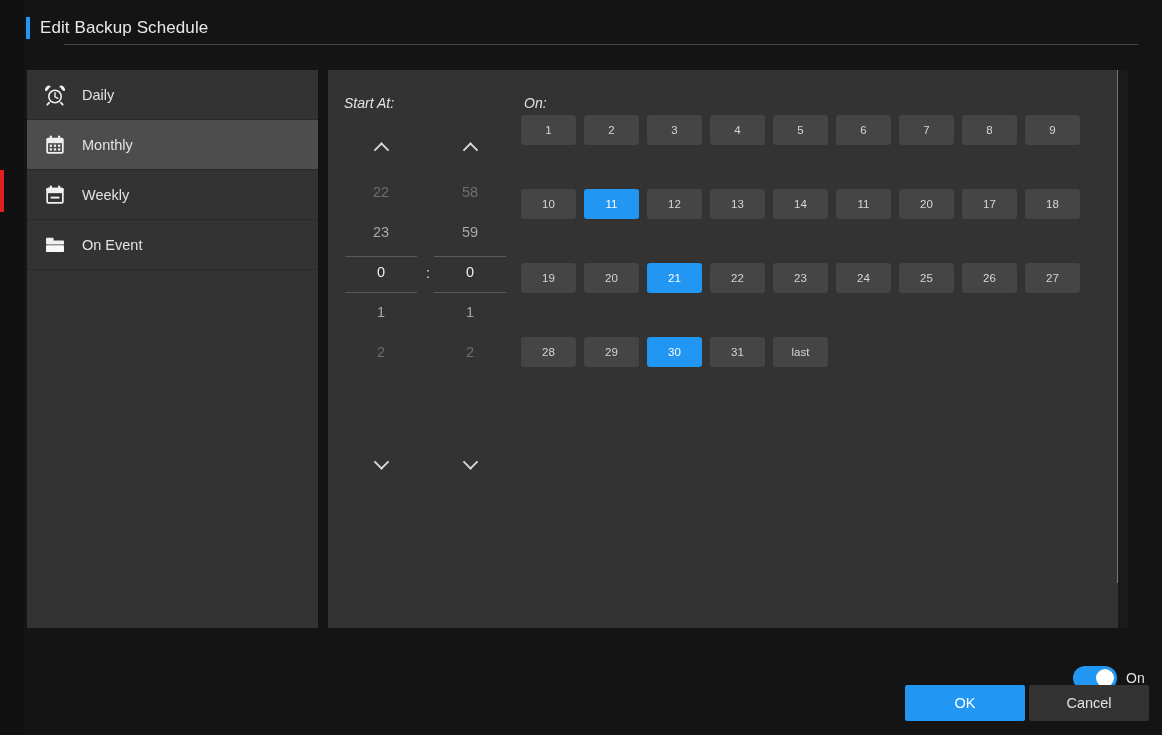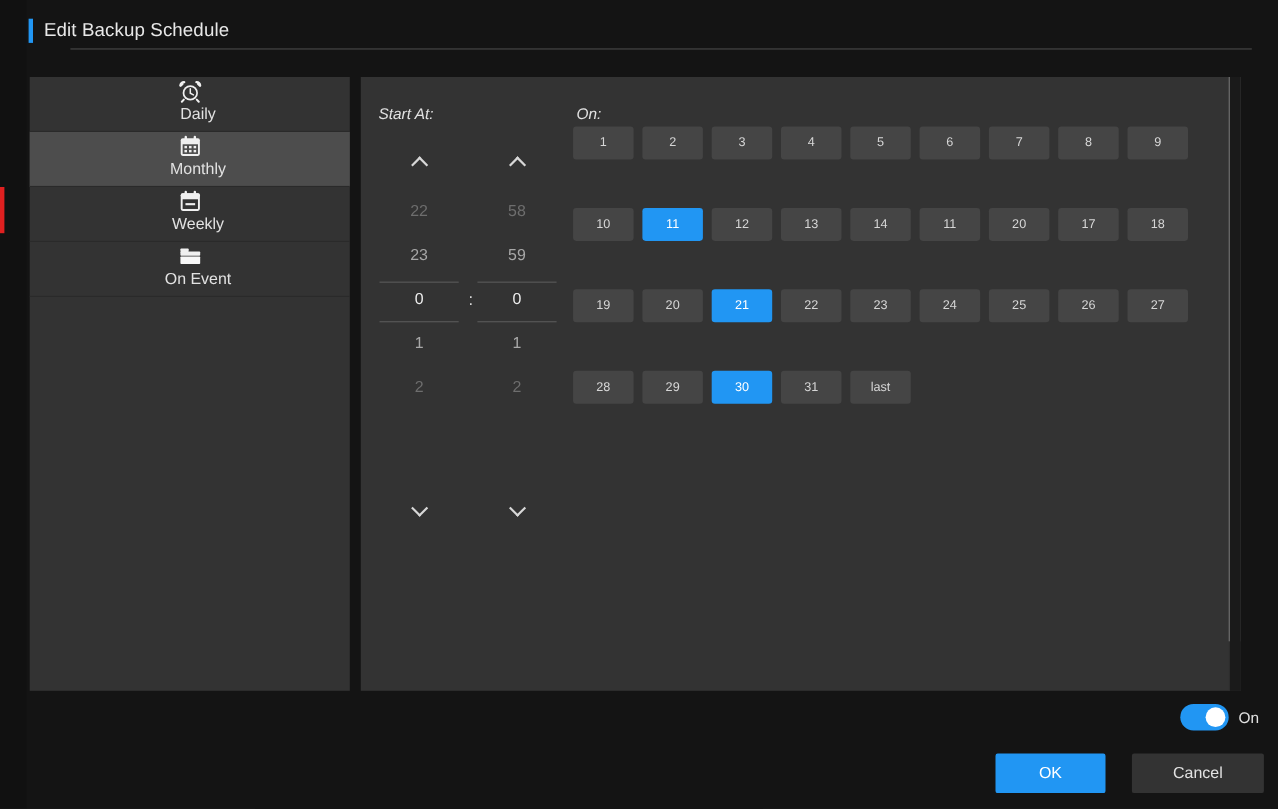--- a/index.html
+++ b/index.html
@@ -64,21 +64,20 @@
     background: #333333;
   }
   .side-item {
     position: relative;
     height: 50px;
     display: flex;
     align-items: center;
     padding-left: 15px;
     border-bottom: 1px solid #2a2a2a;
     cursor: default;
-    flex-direction: column;
   }
   .side-item.selected { background: #4d4d4d; }
   .side-icon {
     width: 26px; height: 26px;
     margin-right: 14px;
     display: flex; align-items: center; justify-content: center;
     flex: 0 0 auto;
   }
   .side-label {
     font-size: 14.5px;
@@ -203,21 +202,21 @@
   }
   .day-btn.selected {
     background: #2196f3;
     color: #ffffff;
   }
   .row-gap { height: 34px; }
 
   
   .toggle-wrap {
     position: absolute;
-    left: 1073px; top: 640px;
+    left: 1073px; top: 666px;
     display: flex; align-items: center;
   }
   .toggle {
     width: 44px; height: 24px;
     border-radius: 12px;
     background: #2196f3;
     position: relative;
     cursor: default;
   }
   .toggle-knob {
@@ -237,21 +236,21 @@
     position: absolute;
     height: 36px;
     border-radius: 2px;
     border: none;
     font-size: 14.5px;
     font-family: "Liberation Sans", sans-serif;
     cursor: default;
   }
   .btn-ok {
     left: 905px; top: 685px;
-    width: 100px;
+    width: 120px;
     background: #2196f3;
     color: #ffffff;
   }
   .btn-cancel {
     left: 1029px; top: 685px;
     width: 120px;
     background: #333333;
     color: #e2e2e2;
   }
 </style>

